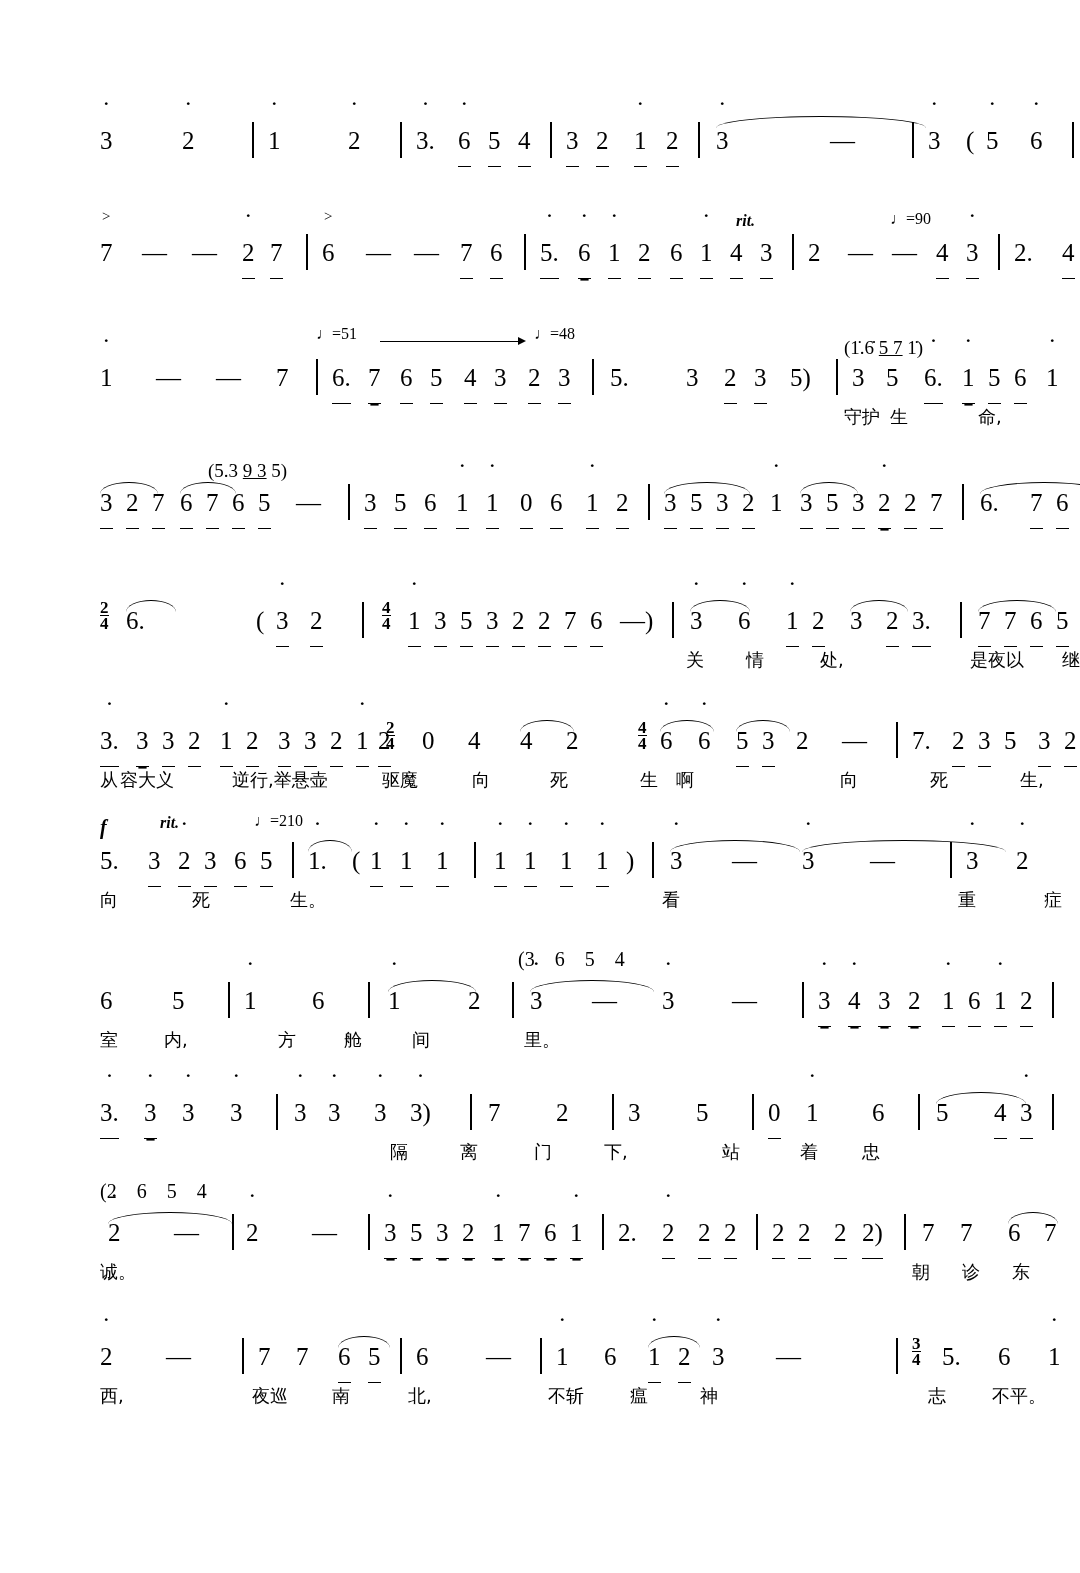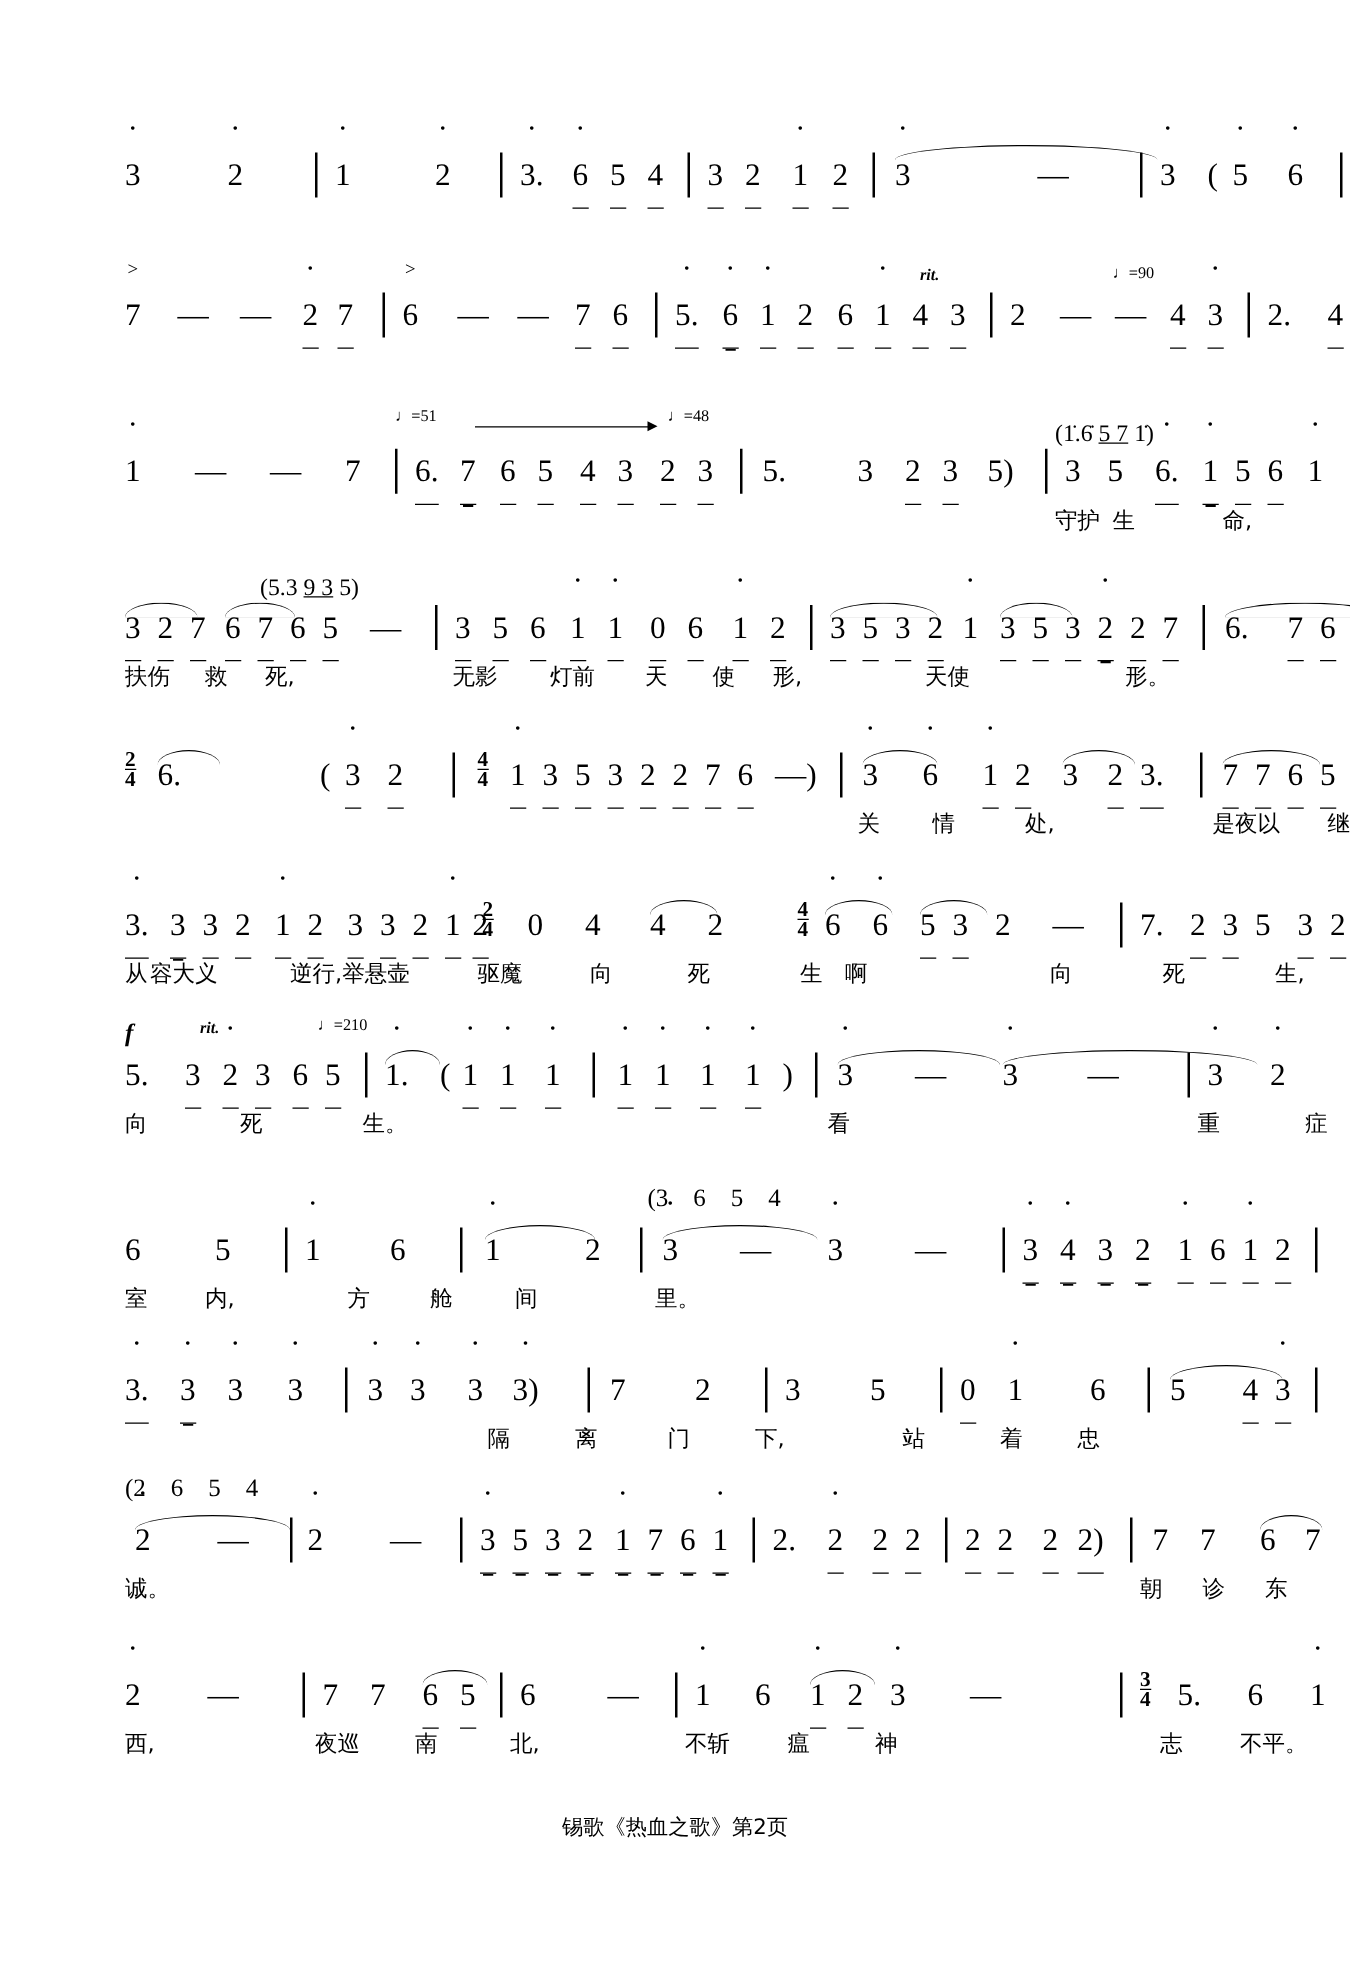--- a/index.html
+++ b/index.html
@@ -66,21 +66,21 @@
   
   .slur{
     position:absolute;
     border-top:1.6px solid #000;
     border-radius:50%/100% 100% 0 0;
     height:11px;
   }
   
   .tempo{
     position:absolute;
-    font-size:13px;
+    font-size:16px;
     font-family:"Liberation Serif", serif;
     white-space:nowrap;
   }
   .ital{font-style:italic;font-weight:bold;}
   .dyn{font-style:italic;font-weight:bold;font-family:"Liberation Serif",serif;}
   .arrowline{
     position:absolute;
     height:1.4px;background:#000;
   }
   .arrowhead{
@@ -269,32 +269,20 @@
       <span class="n d-up u2" style="left:778px;">2</span>
       <span class="n u1" style="left:804px;">2</span>
       <span class="n u1" style="left:830px;">7</span>
       <span class="bar" style="left:862px;"></span>
       <span class="slur" style="left:880px;top:2px;width:128px;"></span>
       <span class="n" style="left:880px;">6.</span>
       <span class="n u1" style="left:930px;">7</span>
       <span class="n u1" style="left:956px;">6</span>
 
     </div>
-    <div class="lyrics" style="top:2px;">
-      <span class="ly" style="left:0px;">扶伤</span>
-      <span class="ly" style="left:64px;">救</span>
-      <span class="ly" style="left:112px;">死,</span>
-      <span class="ly" style="left:262px;">无影</span>
-      <span class="ly" style="left:340px;">灯前</span>
-      <span class="ly" style="left:416px;">天</span>
-      <span class="ly" style="left:470px;">使</span>
-      <span class="ly" style="left:518px;">形,</span>
-      <span class="ly" style="left:640px;">天使</span>
-      <span class="ly" style="left:800px;">形。</span>
-    </div>
   </div>
 
   <div class="system" style="top:598px;">
     <div class="meter" style="left:0px;top:2px;">
         <span>2</span>
         <span class="den" style="border-top:1.6px solid #000;">4</span>
       </div>
     <div class="meter" style="left:282px;top:2px;">
         <span>4</span>
         <span class="den" style="border-top:1.6px solid #000;">4</span>
@@ -610,15 +598,14 @@
       <span class="ly" style="left:232px;">南</span>
       <span class="ly" style="left:308px;">北,</span>
       <span class="ly" style="left:448px;">不斩</span>
       <span class="ly" style="left:530px;">瘟</span>
       <span class="ly" style="left:600px;">神</span>
       <span class="ly" style="left:828px;">志</span>
       <span class="ly" style="left:892px;">不平。</span>
     </div>
   </div>
 
-  <div class="footer" style="top:1450px;left:0;">锡歌《热血之歌》第2页</div>
 
 </div>
 
 </body></html>

